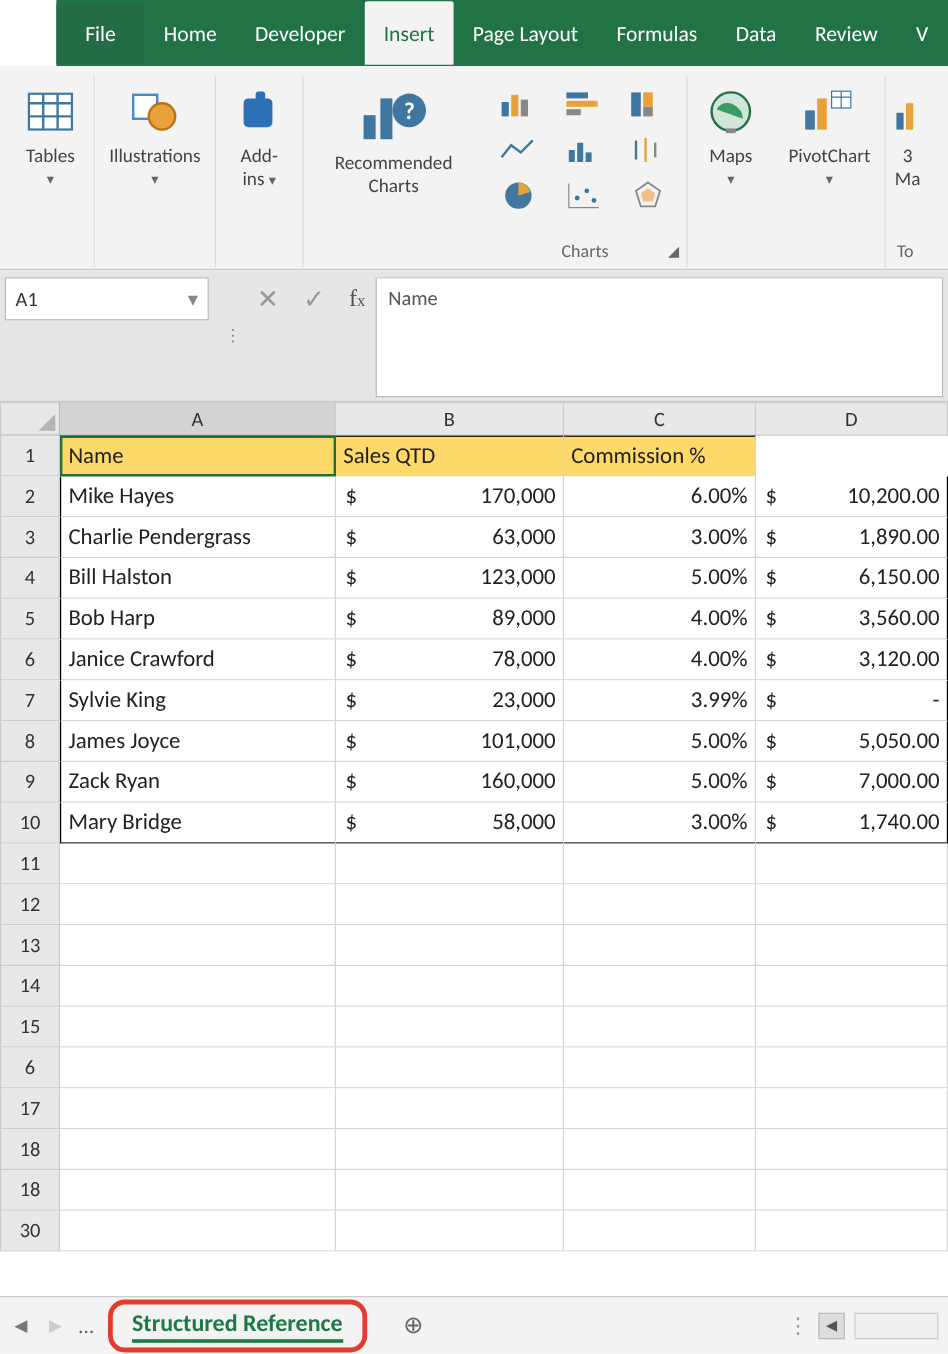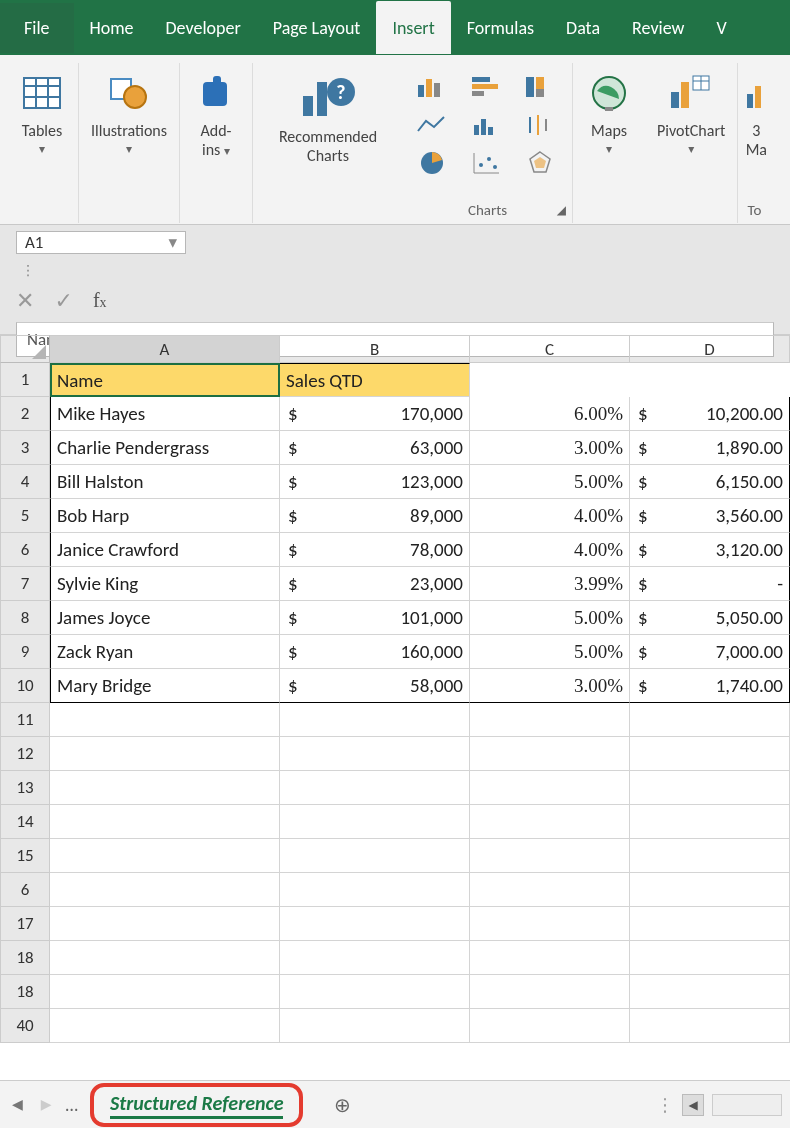--- a/index.html
+++ b/index.html
@@ -12,20 +12,21 @@
     overflow: hidden;
     color: #333;
   }
   
   .tab-strip {
     background: #217346;
     height: 55px;
     display: flex;
     align-items: center;
     color: #fff;
+    margin-left: 47px;
   }
   .file-tab {
     background: #246c45;
     color: #fff;
     padding: 14px 24px;
     font-size: 18px;
   }
   .tab-strip .tab {
     padding: 16px 16px 15px 16px;
     font-size: 18px;
@@ -103,25 +104,24 @@
     width: 44px; height: 32px;
     display:flex; align-items:center; justify-content:center;
     cursor:pointer;
   }
   .mini-chart svg { display:block; }
 
   
   .fx-row {
     height: 110px;
     background: #e6e6e6;
-    padding: 6px 16px;
+    padding: 6px 4px;
     display: flex;
     gap: 8px;
     border-bottom: 1px solid #cdcdcd;
-    flex-direction: column;
   }
   .name-box {
     width: 170px; height: 36px;
     background: #fff;
     border: 1px solid #b7b7b7;
     display: flex; align-items: center; justify-content: space-between;
     padding: 0 8px;
     font-size: 17px;
   }
   .fx-sep {
@@ -190,21 +190,21 @@
   .tbl-border-l { border-left:1.5px solid #000; }
   .selected-cell {
     outline: 2px solid #1d6f42;
     outline-offset: -2px;
     position: relative;
     z-index: 2;
   }
   .money { display:flex; justify-content:space-between; width:100%; }
   .money .cur { padding-left:2px; }
   .money .val { text-align:right; }
-  .right { justify-content:flex-end;font-family:Liberation Serif, serif; }
+  .right { justify-content:flex-end; }
 
   
   .sheet-tabs {
     position: absolute;
     bottom: 0;
     left: 0; right:0;
     height: 48px;
     background:#f3f3f3;
     border-top:1px solid #ccc;
     display:flex; align-items:center;
@@ -217,21 +217,20 @@
   .sheet-tab-pill {
     border: 4px solid #e43b2f;
     border-radius: 14px;
     padding: 4px 16px;
     display:flex; align-items:center;
   }
   .sheet-tab-label {
     color:#1b7a46; font-weight:bold; font-size:20px;
     border-bottom: 3px solid #1b7a46;
     padding-bottom:1px;
-    font-style:italic;
   }
   .new-sheet {
     width:30px; height:30px; border-radius:50%;
     display:flex;align-items:center;justify-content:center;
     color:#666; font-size:20px; cursor:pointer;
     margin-left: 14px;
   }
   .hscroll {
     margin-left:auto; display:flex; align-items:center; gap:8px;
   }
@@ -241,22 +240,22 @@
   .scroll-track { width:70px; height:22px; background:#eee; border:1px solid #ccc; }
 
 </style>
 </head>
 <body>
 
 <div class="tab-strip">
   <div class="file-tab">File</div>
   <div class="tab">Home</div>
   <div class="tab">Developer</div>
+  <div class="tab active">Insert</div>
   <div class="tab">Page Layout</div>
-  <div class="tab active">Insert</div>
   <div class="tab">Formulas</div>
   <div class="tab">Data</div>
   <div class="tab">Review</div>
   <div class="tab" style="padding-right:4px">V</div>
 </div>
 
 <div class="ribbon">
 
   <div class="ribbon-group">
     <div class="big-btn">
@@ -450,20 +449,21 @@
     <div class="ch selected">A</div>
     <div class="ch">B</div>
     <div class="ch">C</div>
     <div class="ch">D</div>
   </div>
 
   <div class="row">
     <div class="rownum">1</div>
     <div class="cell hdrcell selected-cell tbl-border-t tbl-border-l">Name</div>
     <div class="cell hdrcell tbl-border-t">Sales QTD</div>
+    <div class="cell hdrcell tbl-border-t">Commission %</div>
   </div>
 
   <div id="data-rows">
       <div class="row">
         <div class="rownum">2</div>
         <div class="cell tbl-border-l">Mike Hayes</div>
         <div class="cell">
           <div class="money">
             <span class="cur">$</span>
             <span class="val">170,000</span>
@@ -672,21 +672,21 @@
         <div class="cell"></div>
       </div>
       <div class="row">
         <div class="rownum">18</div>
         <div class="cell"></div>
         <div class="cell"></div>
         <div class="cell"></div>
         <div class="cell"></div>
       </div>
       <div class="row">
-        <div class="rownum">40</div>
+        <div class="rownum">30</div>
         <div class="cell"></div>
         <div class="cell"></div>
         <div class="cell"></div>
         <div class="cell"></div>
       </div>
     </div>
 </div>
 
 <div class="sheet-tabs">
   <span class="nav-tri">◀</span>

